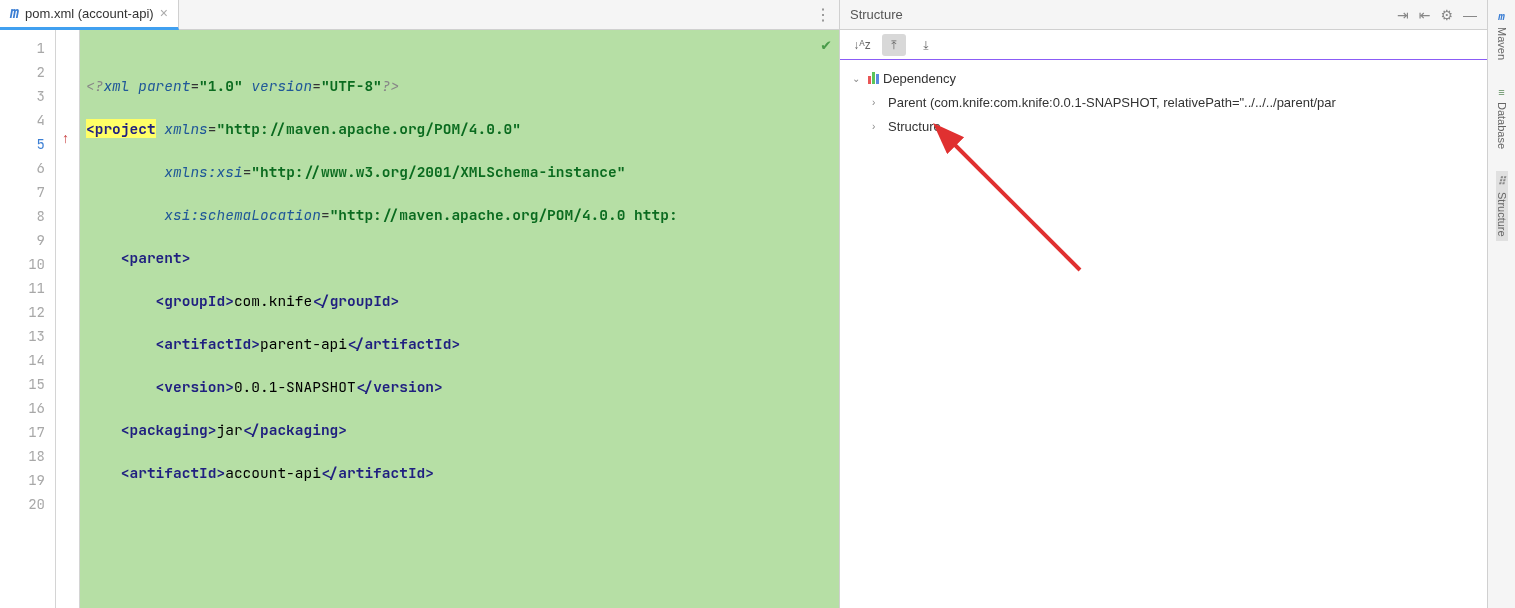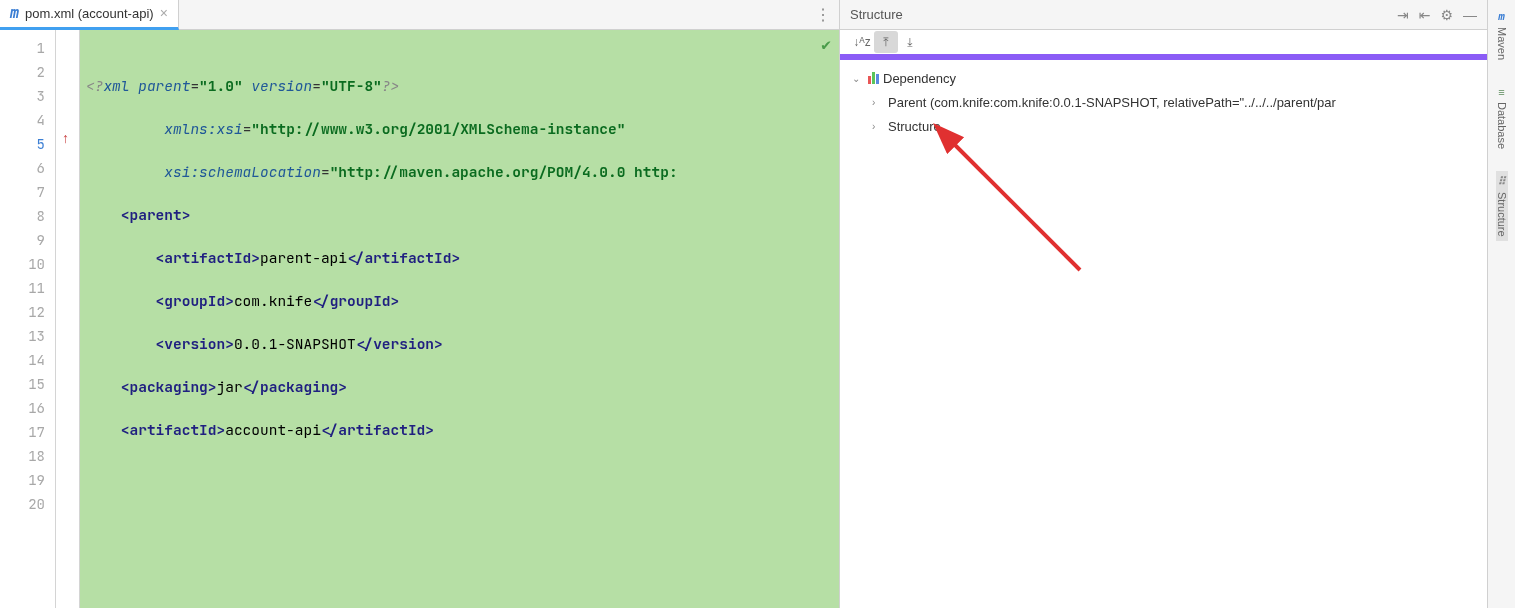--- a/index.html
+++ b/index.html
@@ -26,21 +26,21 @@
 .str { color:#0a6b1f; font-weight:bold; }
 .txt { color:#000; }
 .pi { color:#888; font-style:italic; }
 .check-icon { position:absolute; top:4px; right:8px; color:#4a9c4a; font-size:16px; }
 
 .structure-pane { flex:1; display:flex; flex-direction:column; }
 .structure-header { height:30px; display:flex; align-items:center; padding:0 10px; border-bottom:1px solid #d0d0d0; background:#f5f5f5; justify-content:space-between; }
 .structure-title { color:#555; }
 .structure-tools { display:flex; gap:10px; color:#888; }
 .structure-tools span { cursor:pointer; font-size:14px; }
-.structure-toolbar { height:30px; display:flex; align-items:center; padding:0 10px; border-bottom:6px solid #8b5cf6; }
+.structure-toolbar { height:30px; display:flex; align-items:center; padding:0 10px; gap:8px; border-bottom:1px solid #8b5cf6; }
 .tb-btn { width:24px; height:22px; display:flex; align-items:center; justify-content:center; color:#666; font-size:12px; cursor:pointer; border-radius:3px; }
 .tb-btn.active { background:#d8d8d8; }
 .structure-tree { flex:1; padding:6px 0; font-size:13px; position:relative; }
 .tree-item { display:flex; align-items:center; height:24px; padding-left:12px; gap:4px; cursor:pointer; white-space:nowrap; overflow:hidden; }
 .tree-item.child { padding-left:32px; }
 .chev { color:#888; font-size:10px; width:12px; }
 .dep-icon { display:inline-flex; gap:1px; }
 .dep-icon i { width:3px; height:12px; display:inline-block; }
 .dep-icon i:nth-child(1){ background:#e85656;height:8px;margin-top:4px;}
 .dep-icon i:nth-child(2){ background:#5ac45a;height:12px;}
@@ -91,25 +91,26 @@
         <div class="gutter-line">18</div>
         <div class="gutter-line">19</div>
         <div class="gutter-line">20</div>
       </div>
       <div class="mark-col">
         <span class="arrow-up">↑</span>
       </div>
       <div class="code-area">
         <span class="check-icon">✔</span>
 <div class="code-line"><span class="pi">&lt;?</span><span class="attr">xml parent</span><span>=</span><span class="str">"1.0"</span><span> </span><span class="attr">version</span><span>=</span><span class="str">"UTF-8"</span><span class="pi">?&gt;</span></div>
+<div class="code-line"><span class="hl-yellow tag-b">&lt;project</span><span> </span><span class="attr">xmlns</span><span>=</span><span class="str">"http://maven.apache.org/POM/4.0.0"</span></div>
 <div class="code-line">         <span class="attr">xmlns:xsi</span><span>=</span><span class="str">"http://www.w3.org/2001/XMLSchema-instance"</span></div>
 <div class="code-line">         <span class="attr">xsi:schemaLocation</span><span>=</span><span class="str">"http://maven.apache.org/POM/4.0.0 http:</span></div>
 <div class="code-line">    <span class="tag-b">&lt;parent&gt;</span></div>
+<div class="code-line">        <span class="tag-b">&lt;groupId&gt;</span><span class="txt">com.knife</span><span class="tag-b">&lt;/groupId&gt;</span></div>
 <div class="code-line">        <span class="tag-b">&lt;artifactId&gt;</span><span class="txt">parent-api</span><span class="tag-b">&lt;/artifactId&gt;</span></div>
-<div class="code-line">        <span class="tag-b">&lt;groupId&gt;</span><span class="txt">com.knife</span><span class="tag-b">&lt;/groupId&gt;</span></div>
 <div class="code-line">        <span class="tag-b">&lt;version&gt;</span><span class="txt">0.0.1-SNAPSHOT</span><span class="tag-b">&lt;/version&gt;</span></div>
 <div class="code-line">    <span class="tag-b">&lt;packaging&gt;</span><span class="txt">jar</span><span class="tag-b">&lt;/packaging&gt;</span></div>
 <div class="code-line">    <span class="tag-b">&lt;artifactId&gt;</span><span class="txt">account-api</span><span class="tag-b">&lt;/artifactId&gt;</span></div>
 
 
 
 
 
 
 

